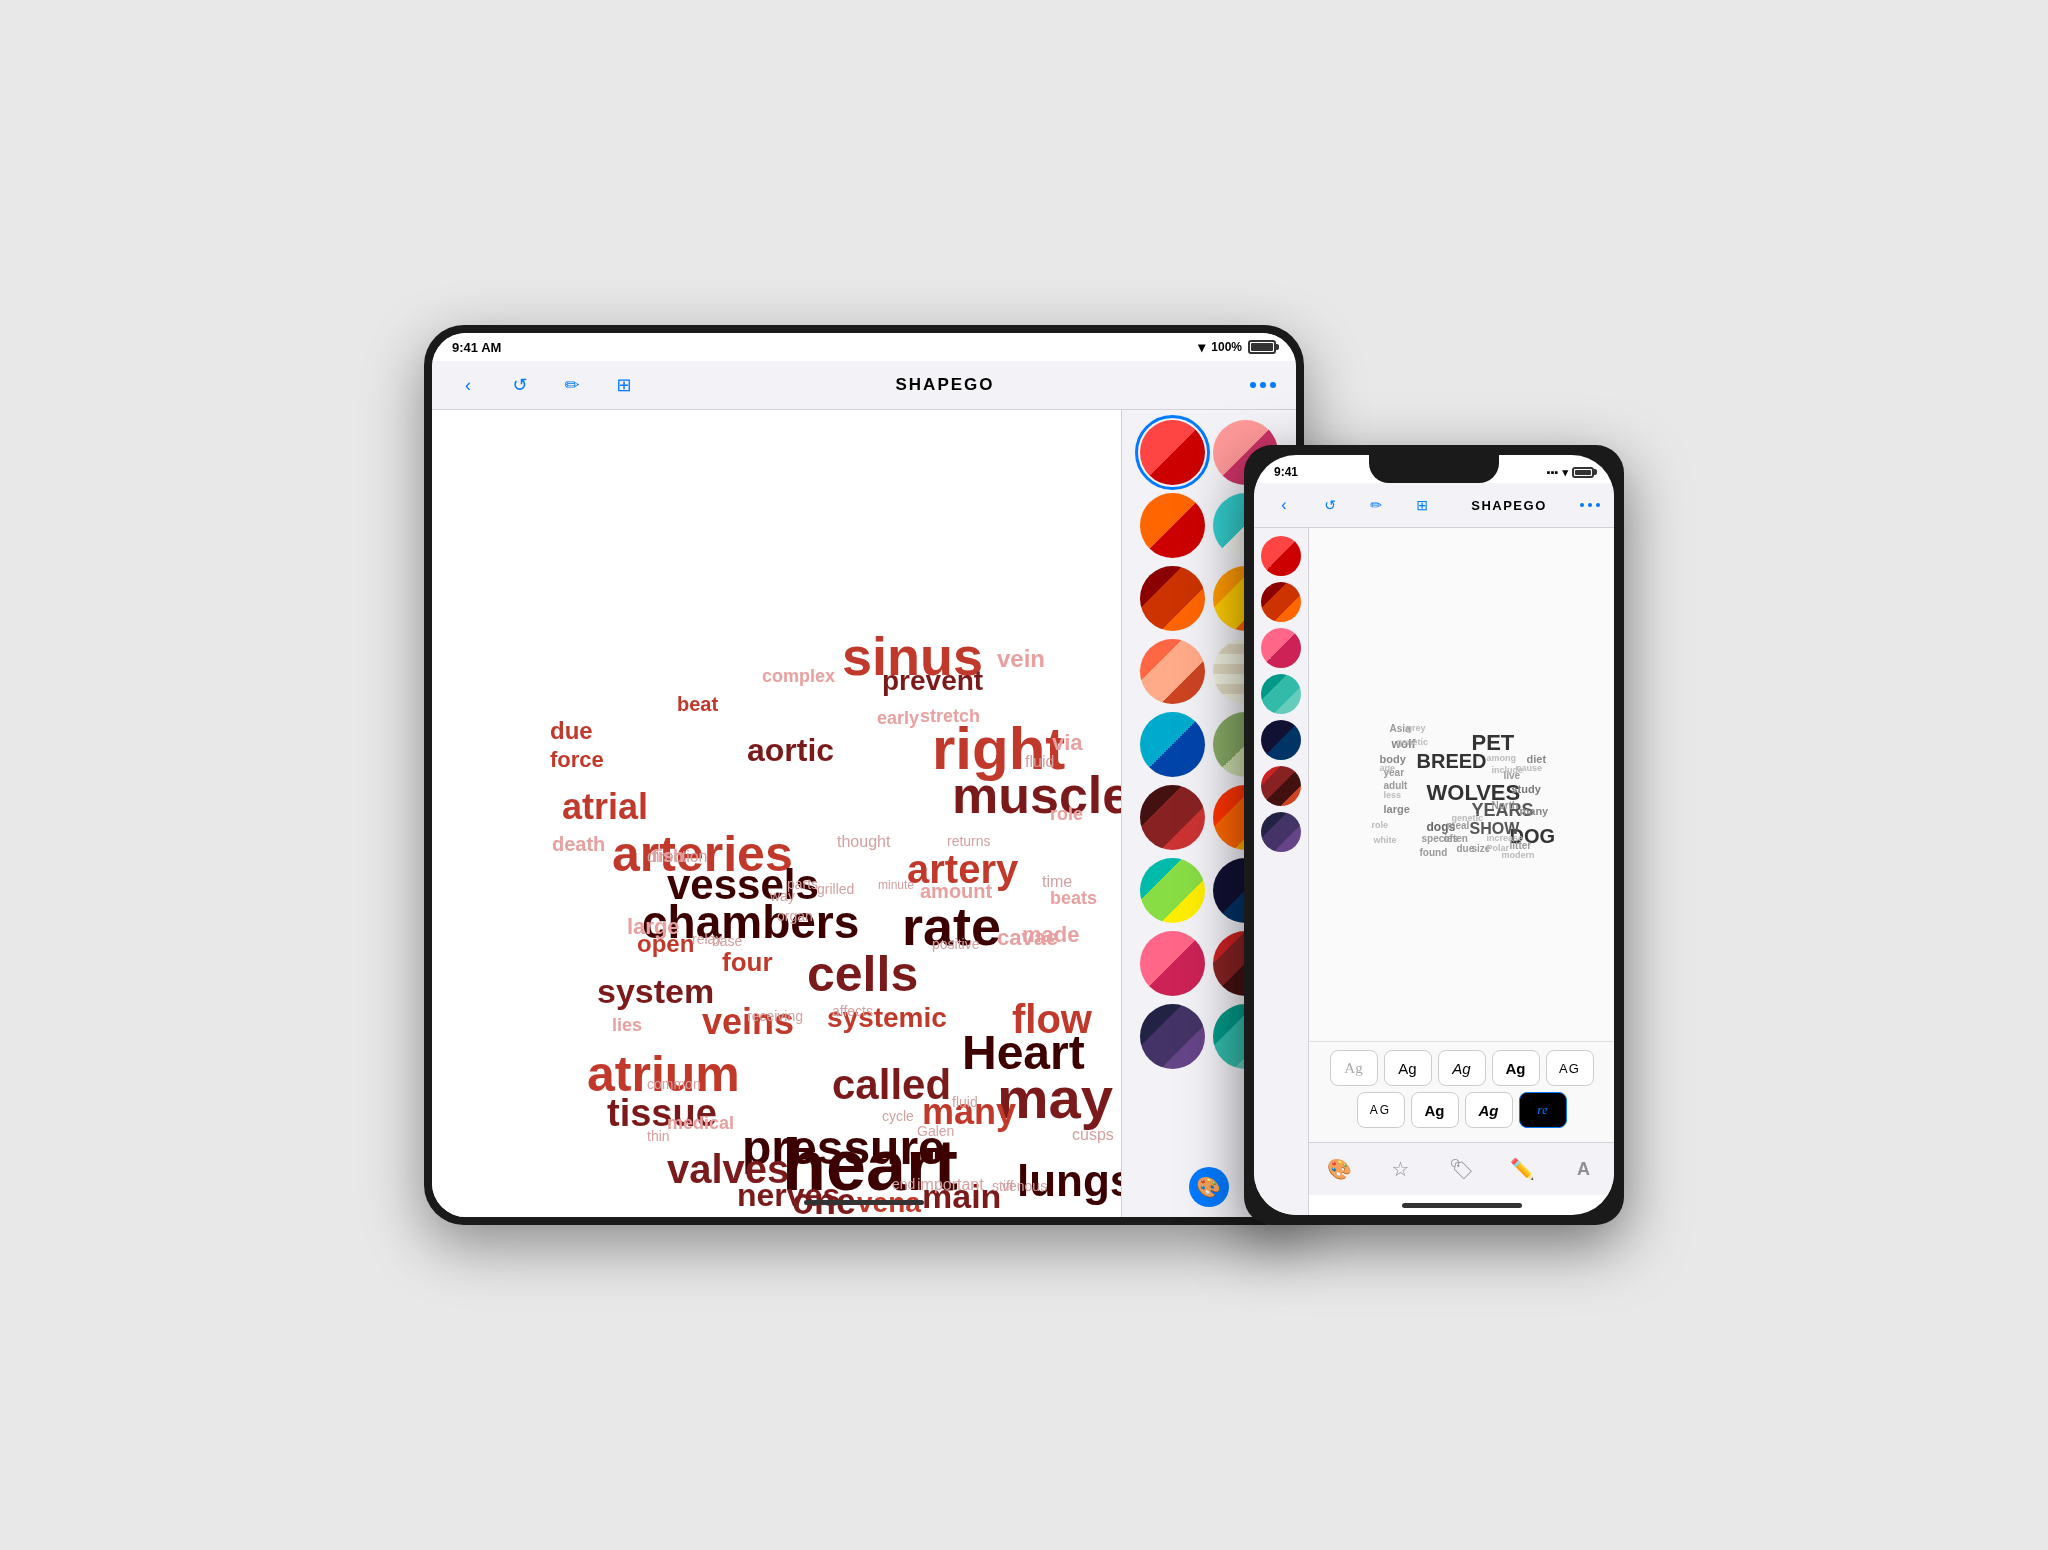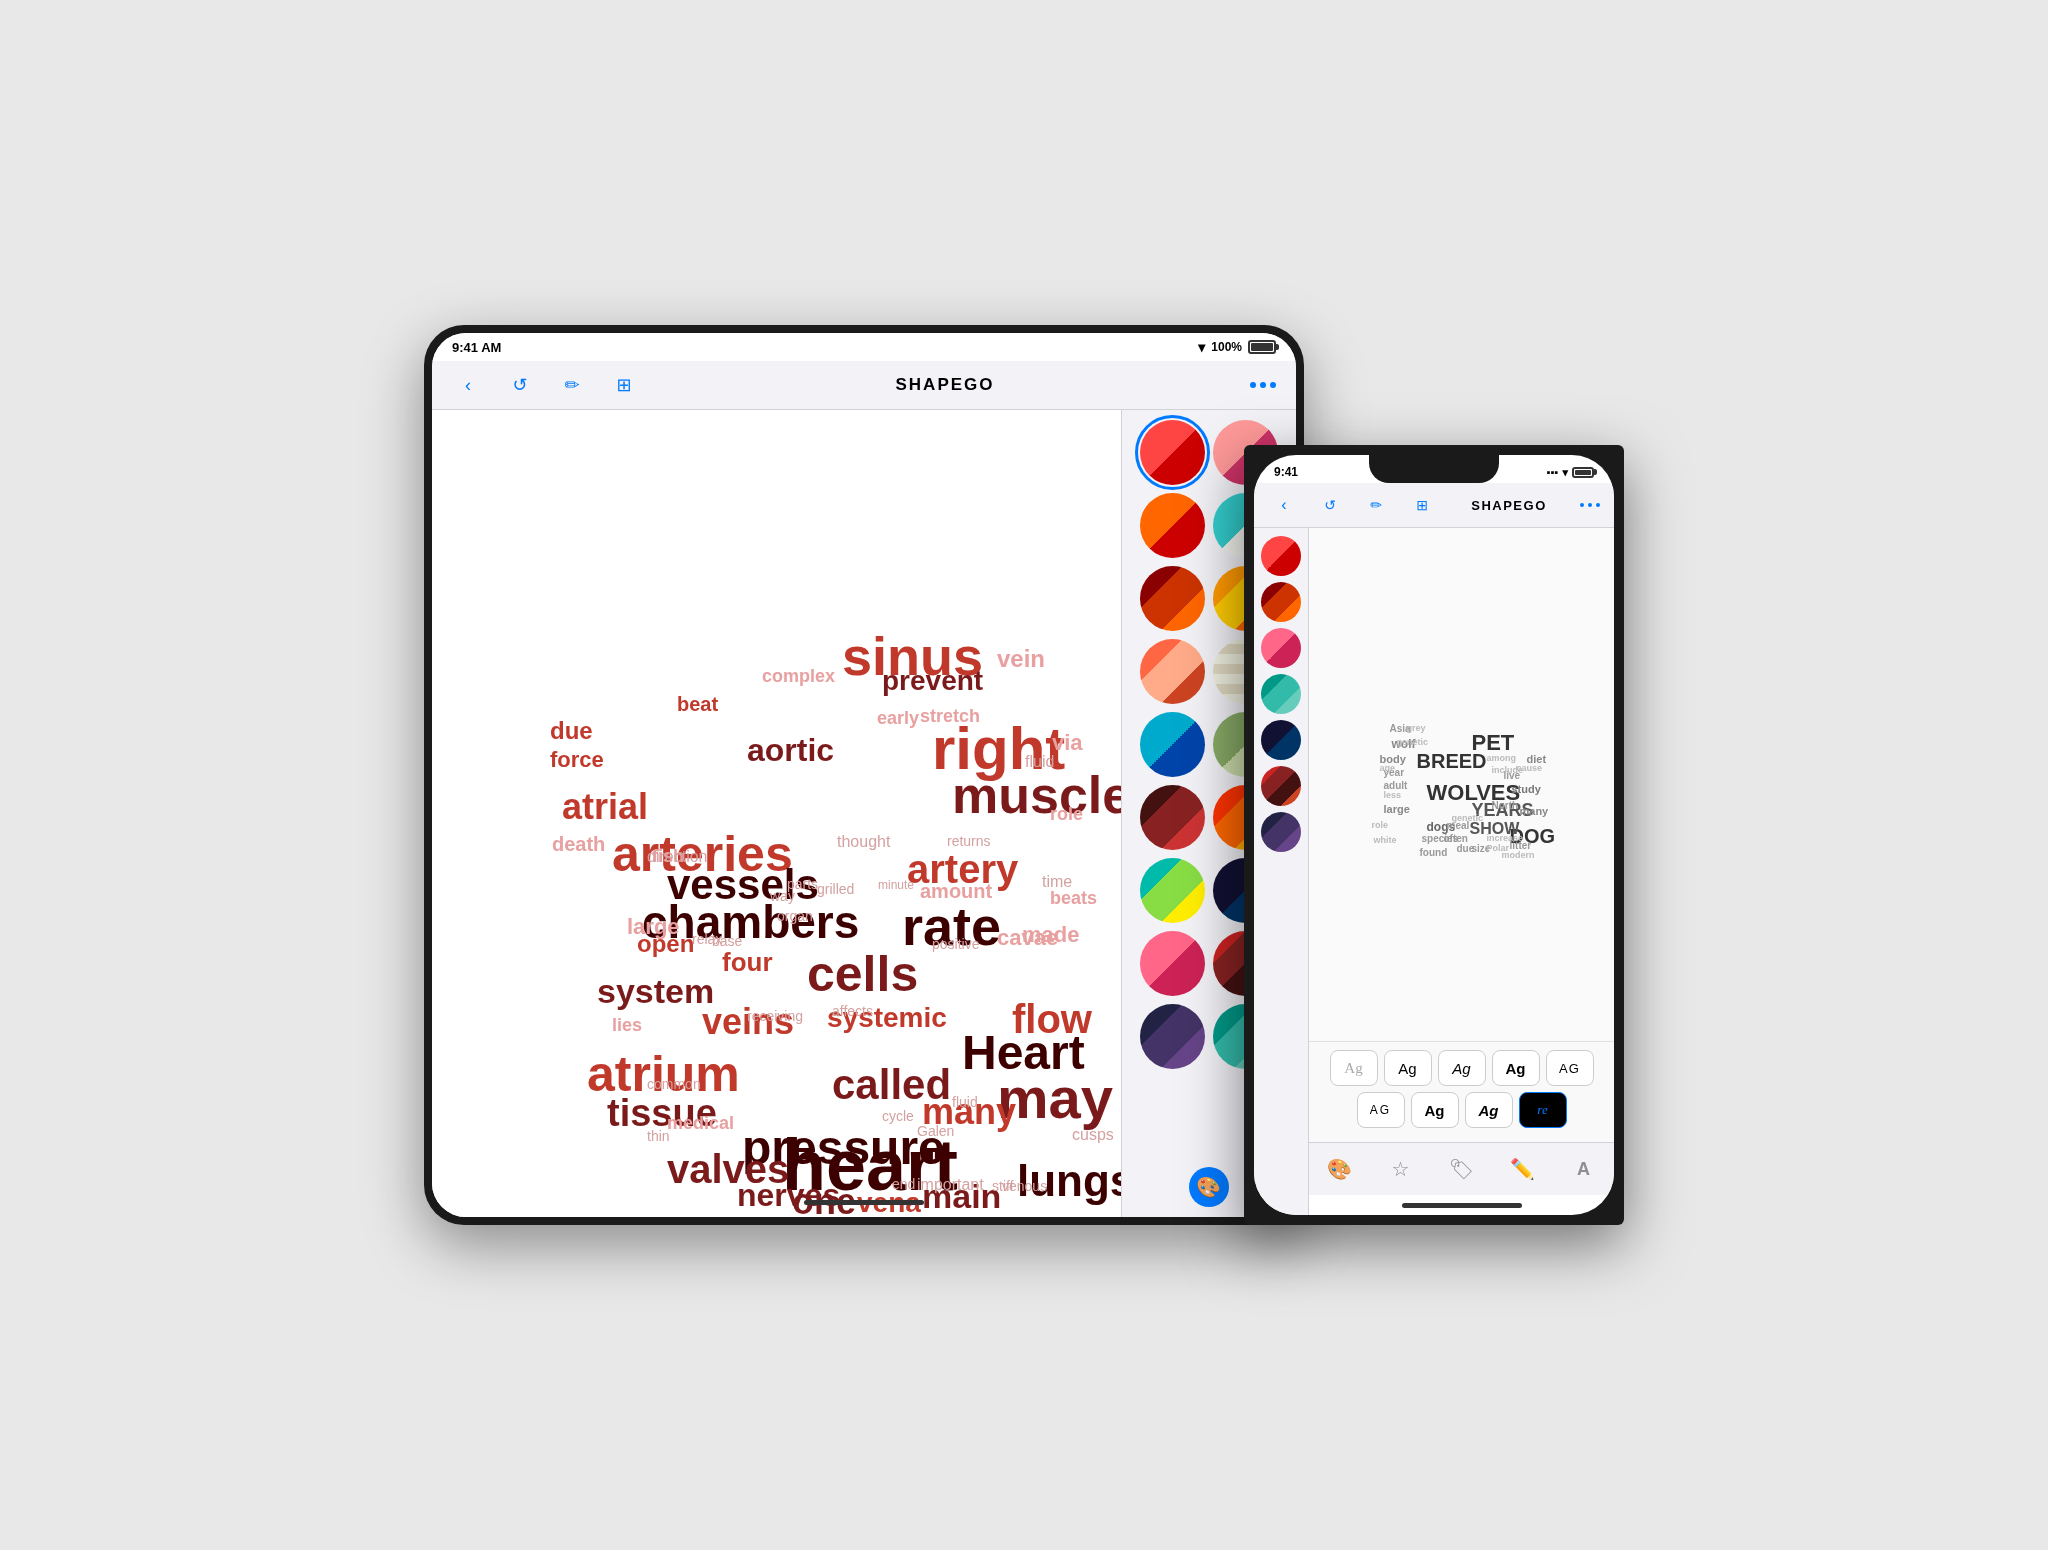--- a/index.html
+++ b/index.html
@@ -151,21 +151,21 @@
     .word.small { font-weight: 400; font-size: 11px; color: #d4a0a0; }
 
     
     .iphone {
       position: absolute;
       right: 0;
       bottom: 0;
       width: 380px;
       height: 780px;
       background: #1a1a1a;
-      border-radius: 6px;
+      border-radius: 28px;
       padding: 10px;
       box-shadow: 0 20px 60px rgba(0,0,0,0.5);
     }
     .iphone-inner {
       width: 100%;
       height: 100%;
       background: #fff;
       border-radius: 42px;
       overflow: hidden;
       display: flex;

